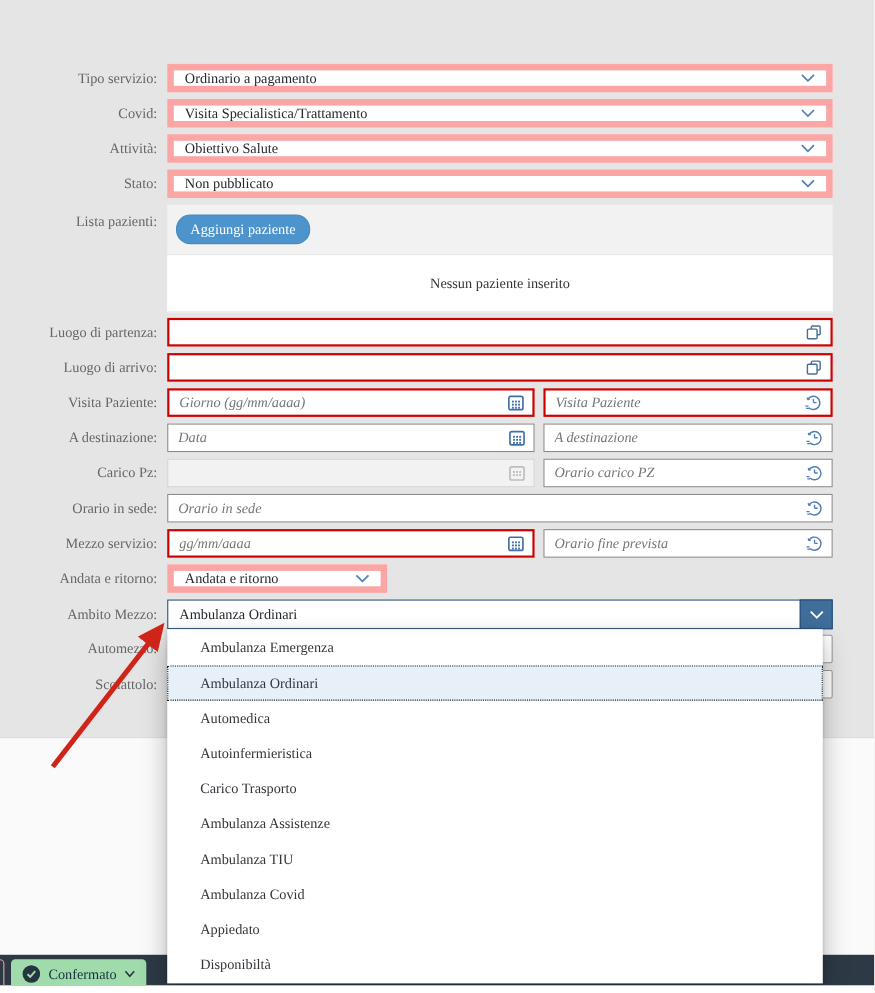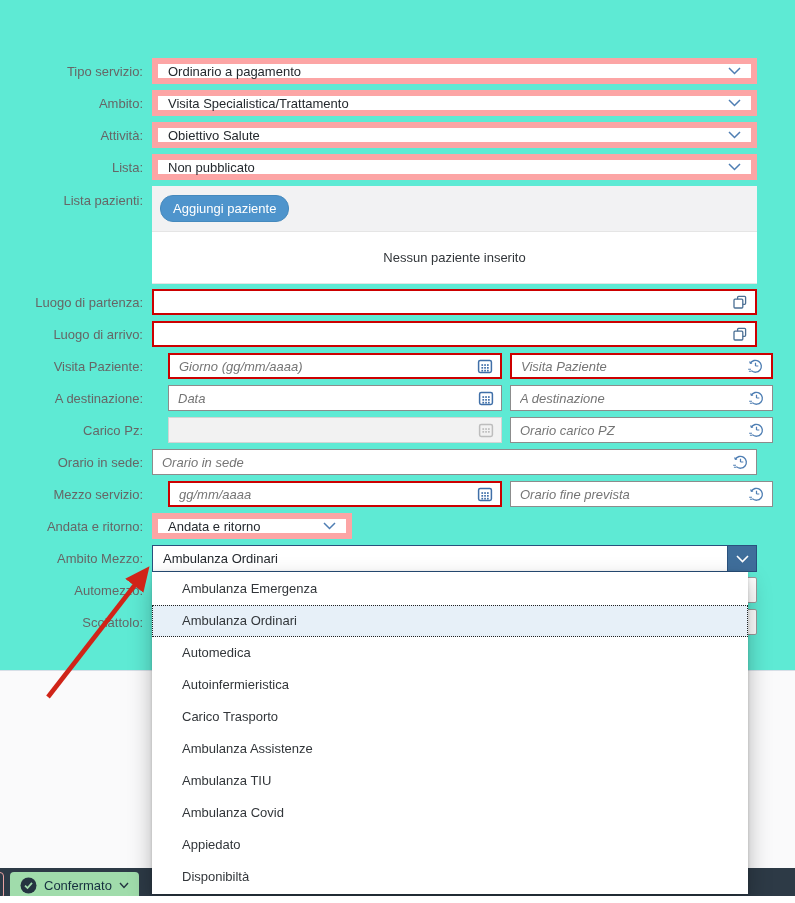--- a/index.html
+++ b/index.html
@@ -1,23 +1,23 @@
 <!DOCTYPE html>
 <html><head>
 <meta charset="utf-8">
 <style>
   html,body{margin:0;padding:0;background:#fff;}
   *{box-sizing:border-box;}
   .stage{
-    position:relative;width:795px;height:896px;overflow:hidden;background:#5eead4;
-    font-family:Liberation Sans, sans-serif;font-size:13px;color:#2b2f33;
+    position:relative;width:795px;height:896px;overflow:hidden;background:#e5e5e5;
+    font-family:Liberation Serif, serif;font-size:13px;color:#2b2f33;
   }
   .row{position:absolute;left:0;width:795px;display:flex;align-items:center;}
   .lbl{width:152px;padding-right:9px;text-align:right;color:#666;font-size:13px;flex:0 0 152px;}
-  .fieldcol{display:flex;align-items:flex-end;width:605px;margin-left:16px;}
+  .fieldcol{display:flex;align-items:flex-end;width:605px;}
   
   .sel{position:relative;height:26px;background:#fff;border:6px solid #fca5a5;
        display:flex;align-items:center;padding:0 28px 0 10px;width:605px;color:#24292e;}
   .sel .chev{position:absolute;right:10px;top:50%;transform:translateY(-50%);}
   .sel.small{width:200px;}
   
   .inp-wrap{position:relative;height:26px;background:#fff;border:1px solid #8c8c8c;}
   .inp-wrap.req{border:2px solid #cc0000;}
   .inp-wrap input{
     width:100%;height:100%;border:0;outline:0;background:transparent;
@@ -83,21 +83,21 @@
       <span>Ordinario a pagamento</span>
       <span class="chev">
         <svg width="13" height="8" viewBox="0 0 13 8">
             <path d="M1 1 L6.5 6.5 L12 1" fill="none" stroke="#4e7eb3" stroke-width="1.5"></path>
           </svg>
       </span>
     </div>
   </div>
 
   <div class="row" style="top:90px">
-    <div class="lbl">Ambito:</div>
+    <div class="lbl">Covid:</div>
     <div class="sel">
       <span>Visita Specialistica/Trattamento</span>
       <span class="chev">
         <svg width="13" height="8" viewBox="0 0 13 8">
             <path d="M1 1 L6.5 6.5 L12 1" fill="none" stroke="#4e7eb3" stroke-width="1.5"></path>
           </svg>
       </span>
     </div>
   </div>
 
@@ -107,21 +107,21 @@
       <span>Obiettivo Salute</span>
       <span class="chev">
         <svg width="13" height="8" viewBox="0 0 13 8">
             <path d="M1 1 L6.5 6.5 L12 1" fill="none" stroke="#4e7eb3" stroke-width="1.5"></path>
           </svg>
       </span>
     </div>
   </div>
 
   <div class="row" style="top:154px">
-    <div class="lbl">Lista:</div>
+    <div class="lbl">Stato:</div>
     <div class="sel">
       <span>Non pubblicato</span>
       <span class="chev">
         <svg width="13" height="8" viewBox="0 0 13 8">
             <path d="M1 1 L6.5 6.5 L12 1" fill="none" stroke="#4e7eb3" stroke-width="1.5"></path>
           </svg>
       </span>
     </div>
   </div>
 

